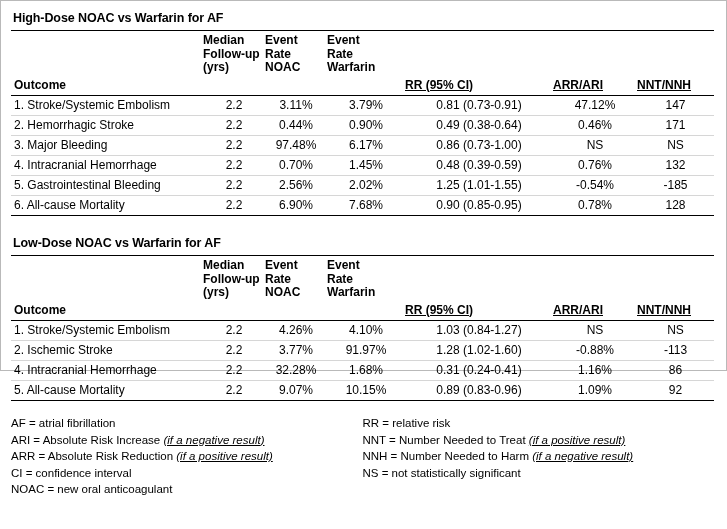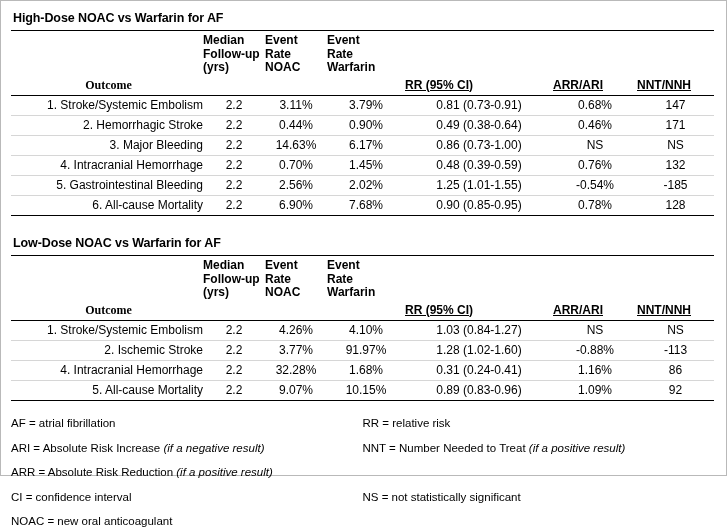--- a/index.html
+++ b/index.html
@@ -11,21 +11,21 @@
     height: 529px;
     background: #ffffff;
     font-family: "Liberation Sans", sans-serif;
     color: #000000;
     font-size: 12px;
     overflow: hidden;
   }
   .page {
     position: relative;
     width: 727px;
-    height: 476px;
+    height: 371px;
     box-sizing: border-box;
     border: 1px solid #b9b9b9;
     padding: 8px 10px 0 10px;
   }
   .section-title {
     font-size: 12.5px;
     font-weight: bold;
     margin: 2px 0 5px 2px;
     letter-spacing: -0.1px;
   }
@@ -43,43 +43,42 @@
     border-top: 1px solid #000;
     border-bottom: 1px solid #000;
     font-weight: bold;
     text-align: left;
     height: 58px;
     vertical-align: top;
     padding-top: 3px;
     line-height: 13.5px;
   }
   table.data thead th.outcome-h {
-    text-align: center;
+    text-align: left;
     padding-left: 3px;
     vertical-align: bottom;
     padding-bottom: 3px;
     height: 58px;
-    font-family: Liberation Serif, serif;
   }
   table.data thead th.mid-v {
     vertical-align: bottom;
     padding-bottom: 3px;
     text-decoration: underline;
   }
   table.data tbody td {
     height: 19px;
     line-height: 19px;
     text-align: center;
     border-bottom: 1px solid #d6d6d6;
   }
   table.data tbody tr:last-child td {
     border-bottom: 1px solid #000;
   }
   table.data tbody td.outcome {
-    text-align: right;
+    text-align: left;
     padding-left: 3px;
     margin-left: 17px;
   }
   .col-outcome { width: 192px; }
   .col-median  { width: 62px; }
   .col-ern     { width: 62px; }
   .col-erw     { width: 78px; }
   .col-rr      { width: 148px; }
   .col-arr     { width: 84px; }
   .col-nnt     { width: 77px; }
@@ -87,29 +86,28 @@
   .spacer { height: 18px; }
 
   .legend {
     margin-top: 14px;
     width: 703px;
     font-size: 11.5px;
     line-height: 16.5px;
   }
   .legend-row {
     display: flex;
-    margin-top: 8px;
   }
   .legend-col {
     width: 50%;
   }
   .legend-col .abbr {
     white-space: nowrap;
   }
-  .italic { font-style: italic; }
+  .italic { font-style: italic; text-decoration: underline; }
 </style>
 </head>
 <body>
 
 <div class="page">
 
   <div class="section-title">High-Dose NOAC vs Warfarin for AF</div>
 
   <table class="data">
     <colgroup>
@@ -144,36 +142,36 @@
         <th class="mid-v">NNT/NNH</th>
       </tr>
     </thead>
     <tbody>
       <tr>
         <td class="outcome">1. Stroke/Systemic Embolism</td>
         <td>2.2</td>
         <td>3.11%</td>
         <td>3.79%</td>
         <td>0.81 (0.73-0.91)</td>
-        <td>0.68%</td>
+        <td>47.12%</td>
         <td>147</td>
       </tr>
       <tr>
         <td class="outcome">2. Hemorrhagic Stroke</td>
         <td>2.2</td>
         <td>0.44%</td>
         <td>0.90%</td>
         <td>0.49 (0.38-0.64)</td>
         <td>0.46%</td>
         <td>171</td>
       </tr>
       <tr>
         <td class="outcome">3. Major Bleeding</td>
         <td>2.2</td>
-        <td>14.63%</td>
+        <td>97.48%</td>
         <td>6.17%</td>
         <td>0.86 (0.73-1.00)</td>
         <td>NS</td>
         <td>NS</td>
       </tr>
       <tr>
         <td class="outcome">4. Intracranial Hemorrhage</td>
         <td>2.2</td>
         <td>0.70%</td>
         <td>1.45%</td>
@@ -298,20 +296,24 @@
       <div class="legend-col">
         <span class="abbr">NNT = Number Needed to Treat</span>
         <span class="italic">(if a positive result)</span>
       </div>
     </div>
     <div class="legend-row">
       <div class="legend-col">
         <span class="abbr">ARR = Absolute Risk Reduction</span>
         <span class="italic">(if a positive result)</span>
       </div>
+      <div class="legend-col">
+        <span class="abbr">NNH = Number Needed to Harm</span>
+        <span class="italic">(if a negative result)</span>
+      </div>
     </div>
     <div class="legend-row">
       <div class="legend-col">
         <span class="abbr">CI = confidence interval</span>
         <span class="italic"></span>
       </div>
       <div class="legend-col">
         <span class="abbr">NS = not statistically significant</span>
         <span class="italic"></span>
       </div>

